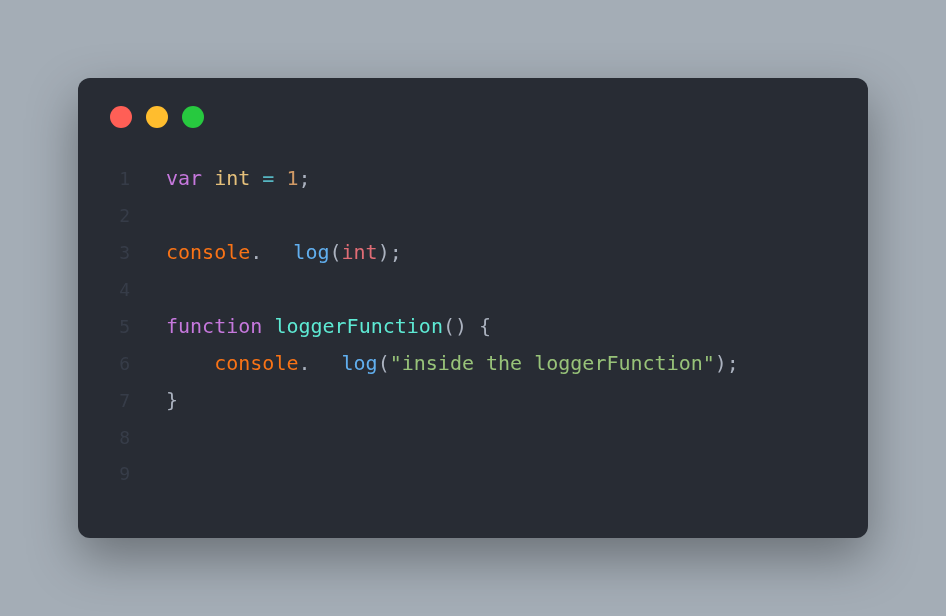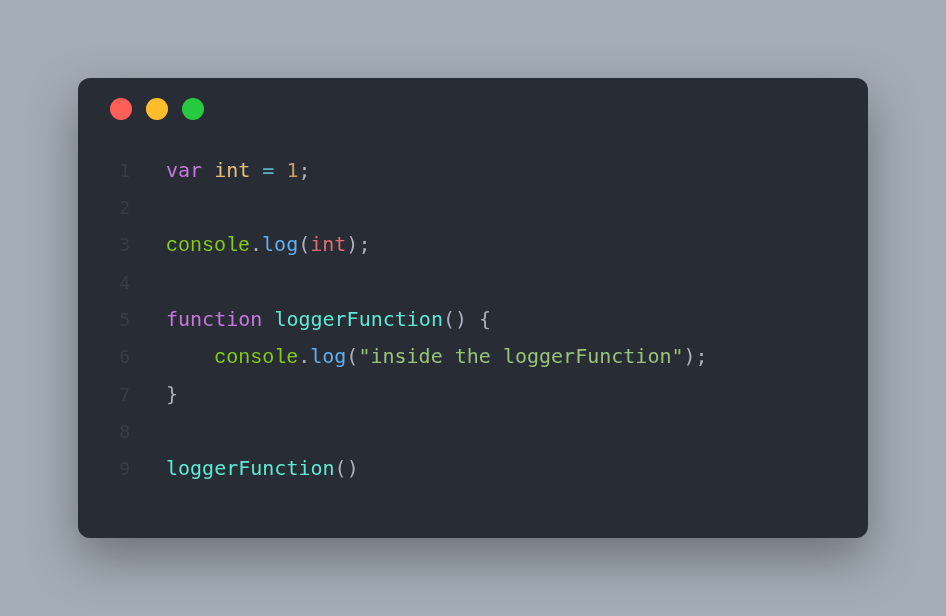--- a/index.html
+++ b/index.html
@@ -15,21 +15,21 @@
       align-items: center;
       justify-content: center;
       font-family: 'Menlo', 'Monaco', 'Consolas', monospace;
     }
     .editor-window {
       width: 790px;
       height: 460px;
       background: #282c34;
       border-radius: 12px;
       box-shadow: 0 20px 50px rgba(0,0,0,0.35);
-      padding: 20px 32px;
+      padding: 28px 32px;
       display: flex;
       flex-direction: column;
     }
     .traffic-lights {
       display: flex;
       gap: 14px;
       margin-bottom: 32px;
       margin-left: 0px;
     }
     .traffic-light {
@@ -59,22 +59,22 @@
       margin-right: 36px;
       font-size: 18px;
       user-select: none;
     }
     .tk-keyword { color: #c678dd; }
     .tk-variable { color: #e5c07b; }
     .tk-operator { color: #56b6c2; }
     .tk-number { color: #d19a66; }
     .tk-punct { color: #abb2bf; }
     .tk-default { color: #abb2bf; }
-    .tk-object { color: #84cc16; font-family: Liberation Mono, monospace; }
-    .tk-method { color: #61afef; }
+    .tk-object { color: #f97316; }
+    .tk-method { color: #61afef; margin-left: 31px; }
     .tk-funcname { color: #5eead4; }
     .tk-param { color: #e06c75; }
     .tk-string { color: #98c379; }
     .tk-brace { color: #abb2bf; }
     .tk-paren { color: #abb2bf; }
   </style>
 </head>
 <body>
 
 <div class="editor-window">
@@ -85,15 +85,15 @@
   </div>
   <div class="code-area" id="code-area">
   <div class="code-line"><span class="line-number">1</span><span><span class="tk-keyword">var</span><span class="tk-default"> </span><span class="tk-variable">int</span><span class="tk-default"> </span><span class="tk-operator">=</span><span class="tk-default"> </span><span class="tk-number">1</span><span class="tk-punct">;</span></span></div>
       <div class="code-line"><span class="line-number">2</span><span>&nbsp;</span></div>
       <div class="code-line"><span class="line-number">3</span><span><span class="tk-object">console</span><span class="tk-punct">.</span><span class="tk-method">log</span><span class="tk-paren">(</span><span class="tk-param">int</span><span class="tk-paren">)</span><span class="tk-punct">;</span></span></div>
       <div class="code-line"><span class="line-number">4</span><span>&nbsp;</span></div>
       <div class="code-line"><span class="line-number">5</span><span><span class="tk-keyword">function</span><span class="tk-default"> </span><span class="tk-funcname">loggerFunction</span><span class="tk-paren">(</span><span class="tk-paren">)</span><span class="tk-default"> </span><span class="tk-brace">{</span></span></div>
       <div class="code-line"><span class="line-number">6</span><span><span class="tk-default">    </span><span class="tk-object">console</span><span class="tk-punct">.</span><span class="tk-method">log</span><span class="tk-paren">(</span><span class="tk-string">"inside the loggerFunction"</span><span class="tk-paren">)</span><span class="tk-punct">;</span></span></div>
       <div class="code-line"><span class="line-number">7</span><span><span class="tk-brace">}</span></span></div>
       <div class="code-line"><span class="line-number">8</span><span>&nbsp;</span></div>
-      <div class="code-line"><span class="line-number">9</span><span><span class="tk-funcname">loggerFunction</span><span class="tk-paren">(</span><span class="tk-paren">)</span></span></div>
+      <div class="code-line"><span class="line-number">9</span></div>
     </div>
 </div>
 
 </body></html>

